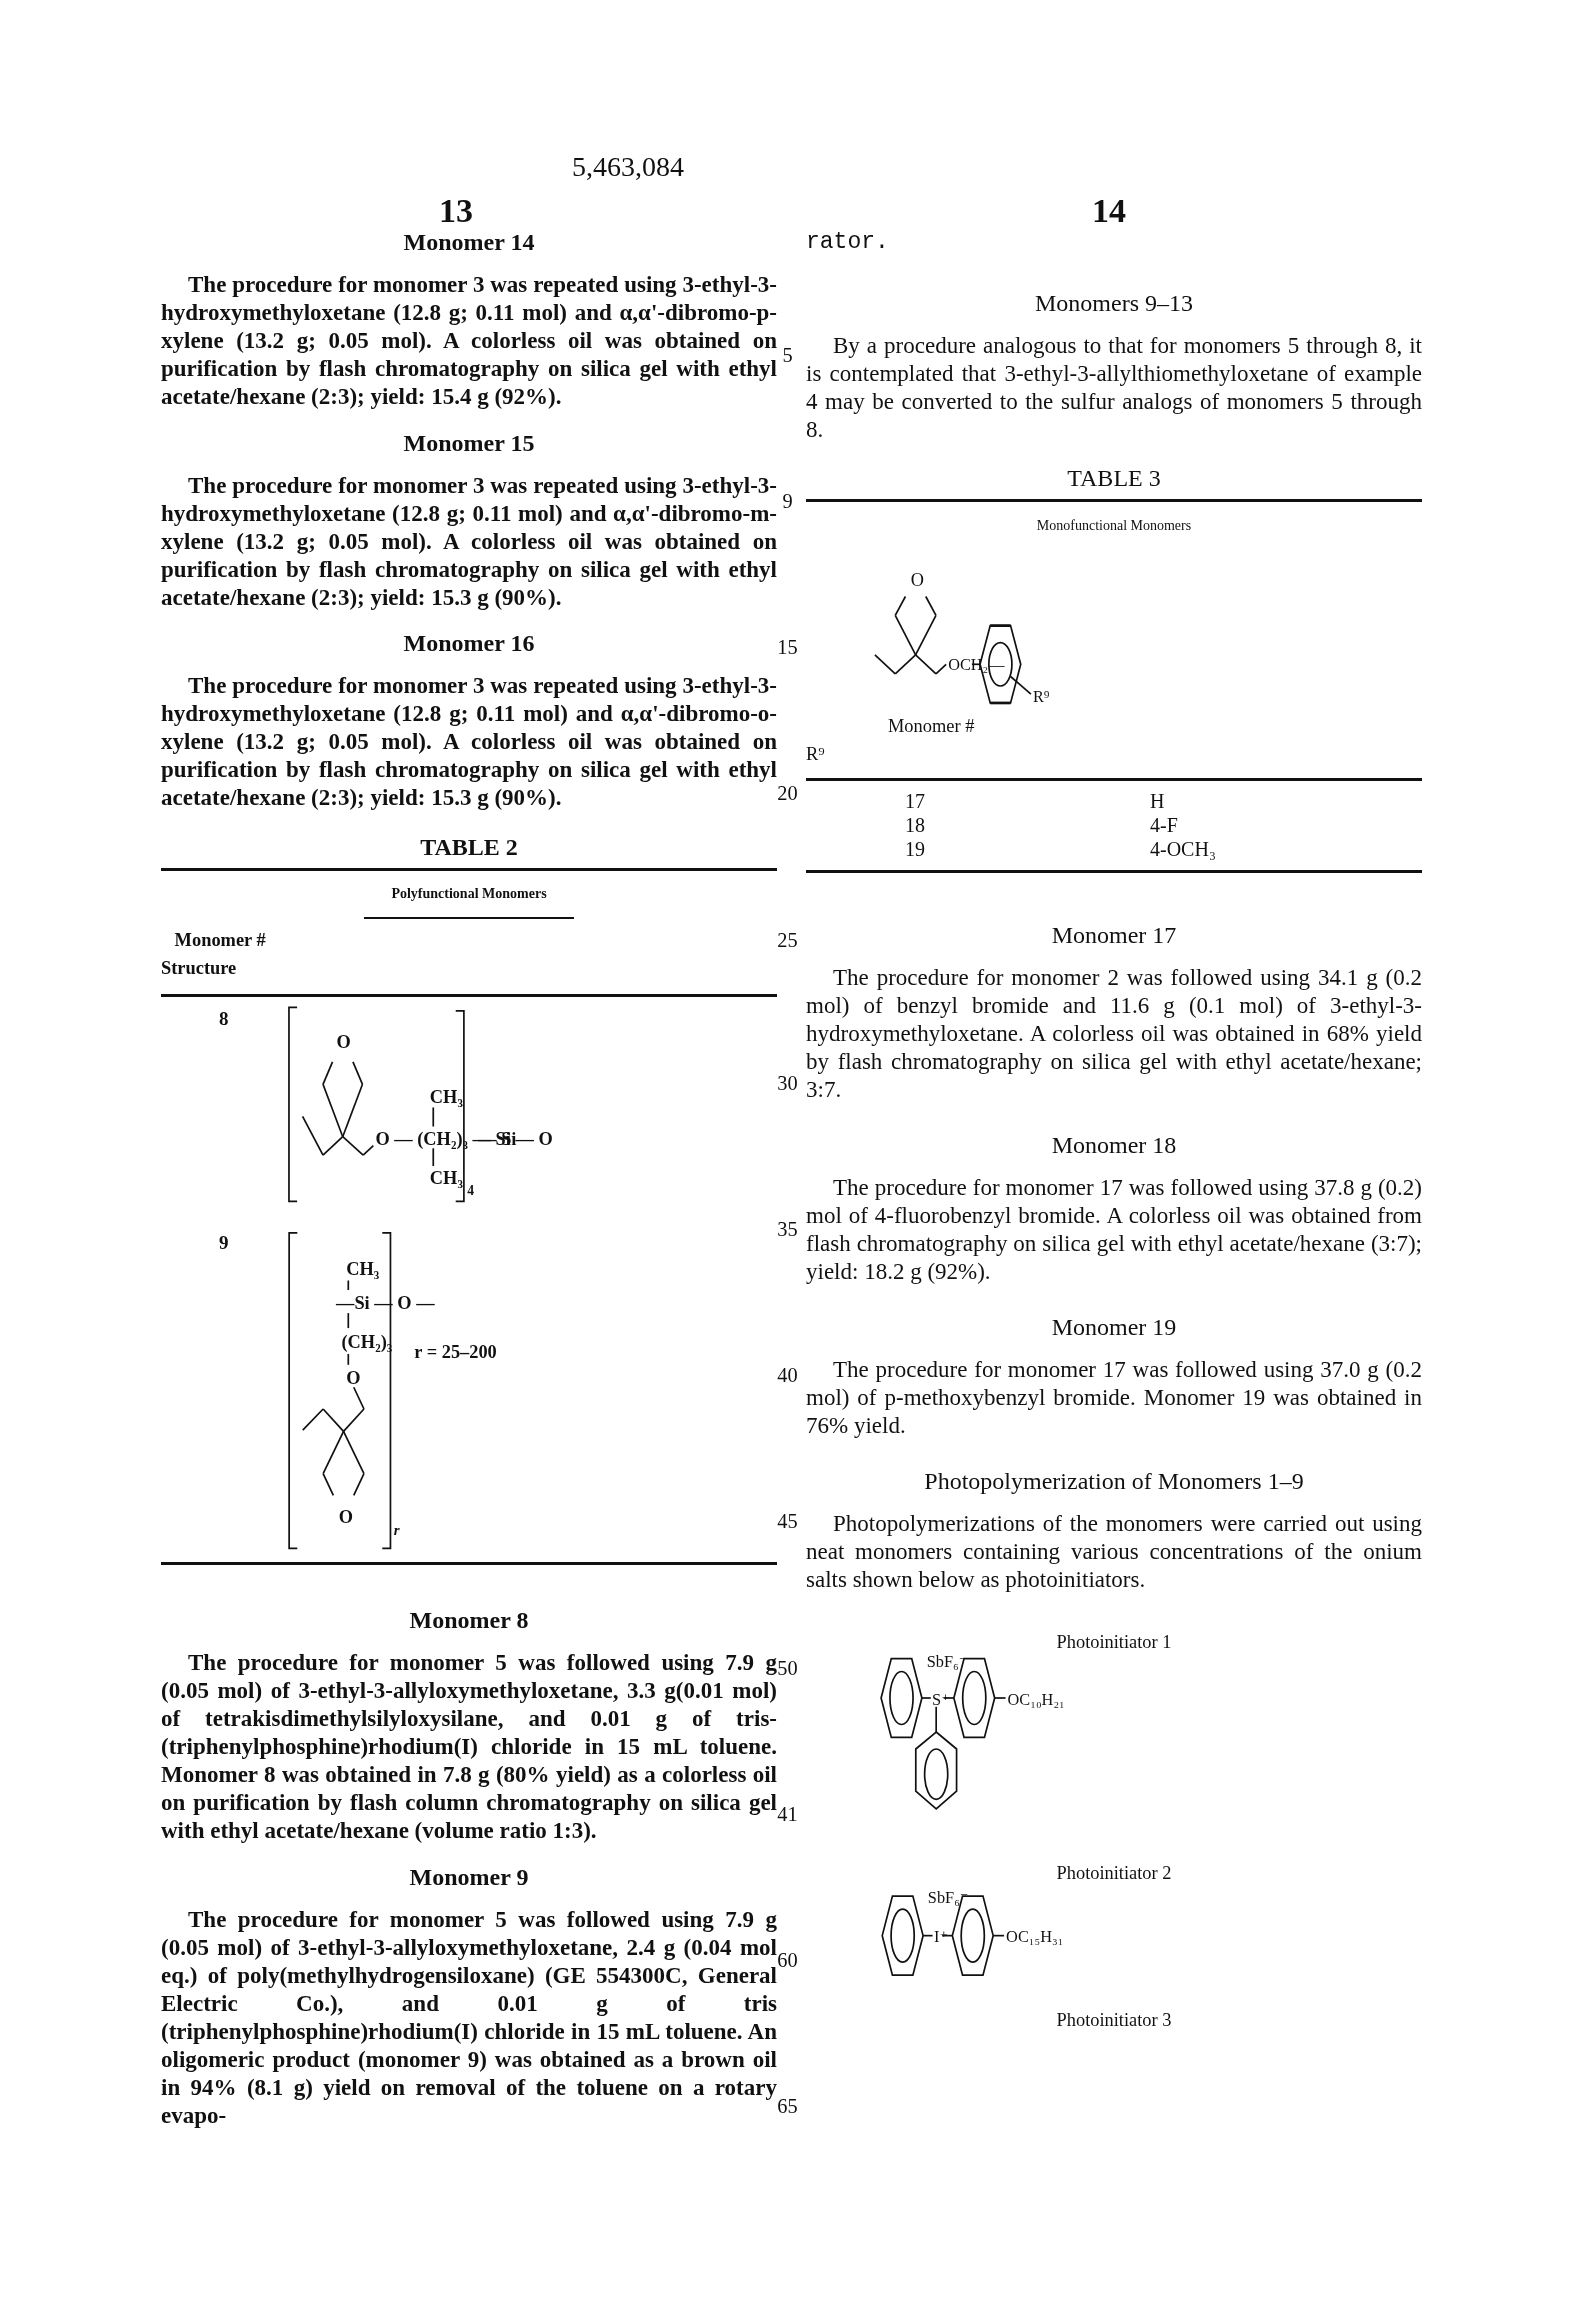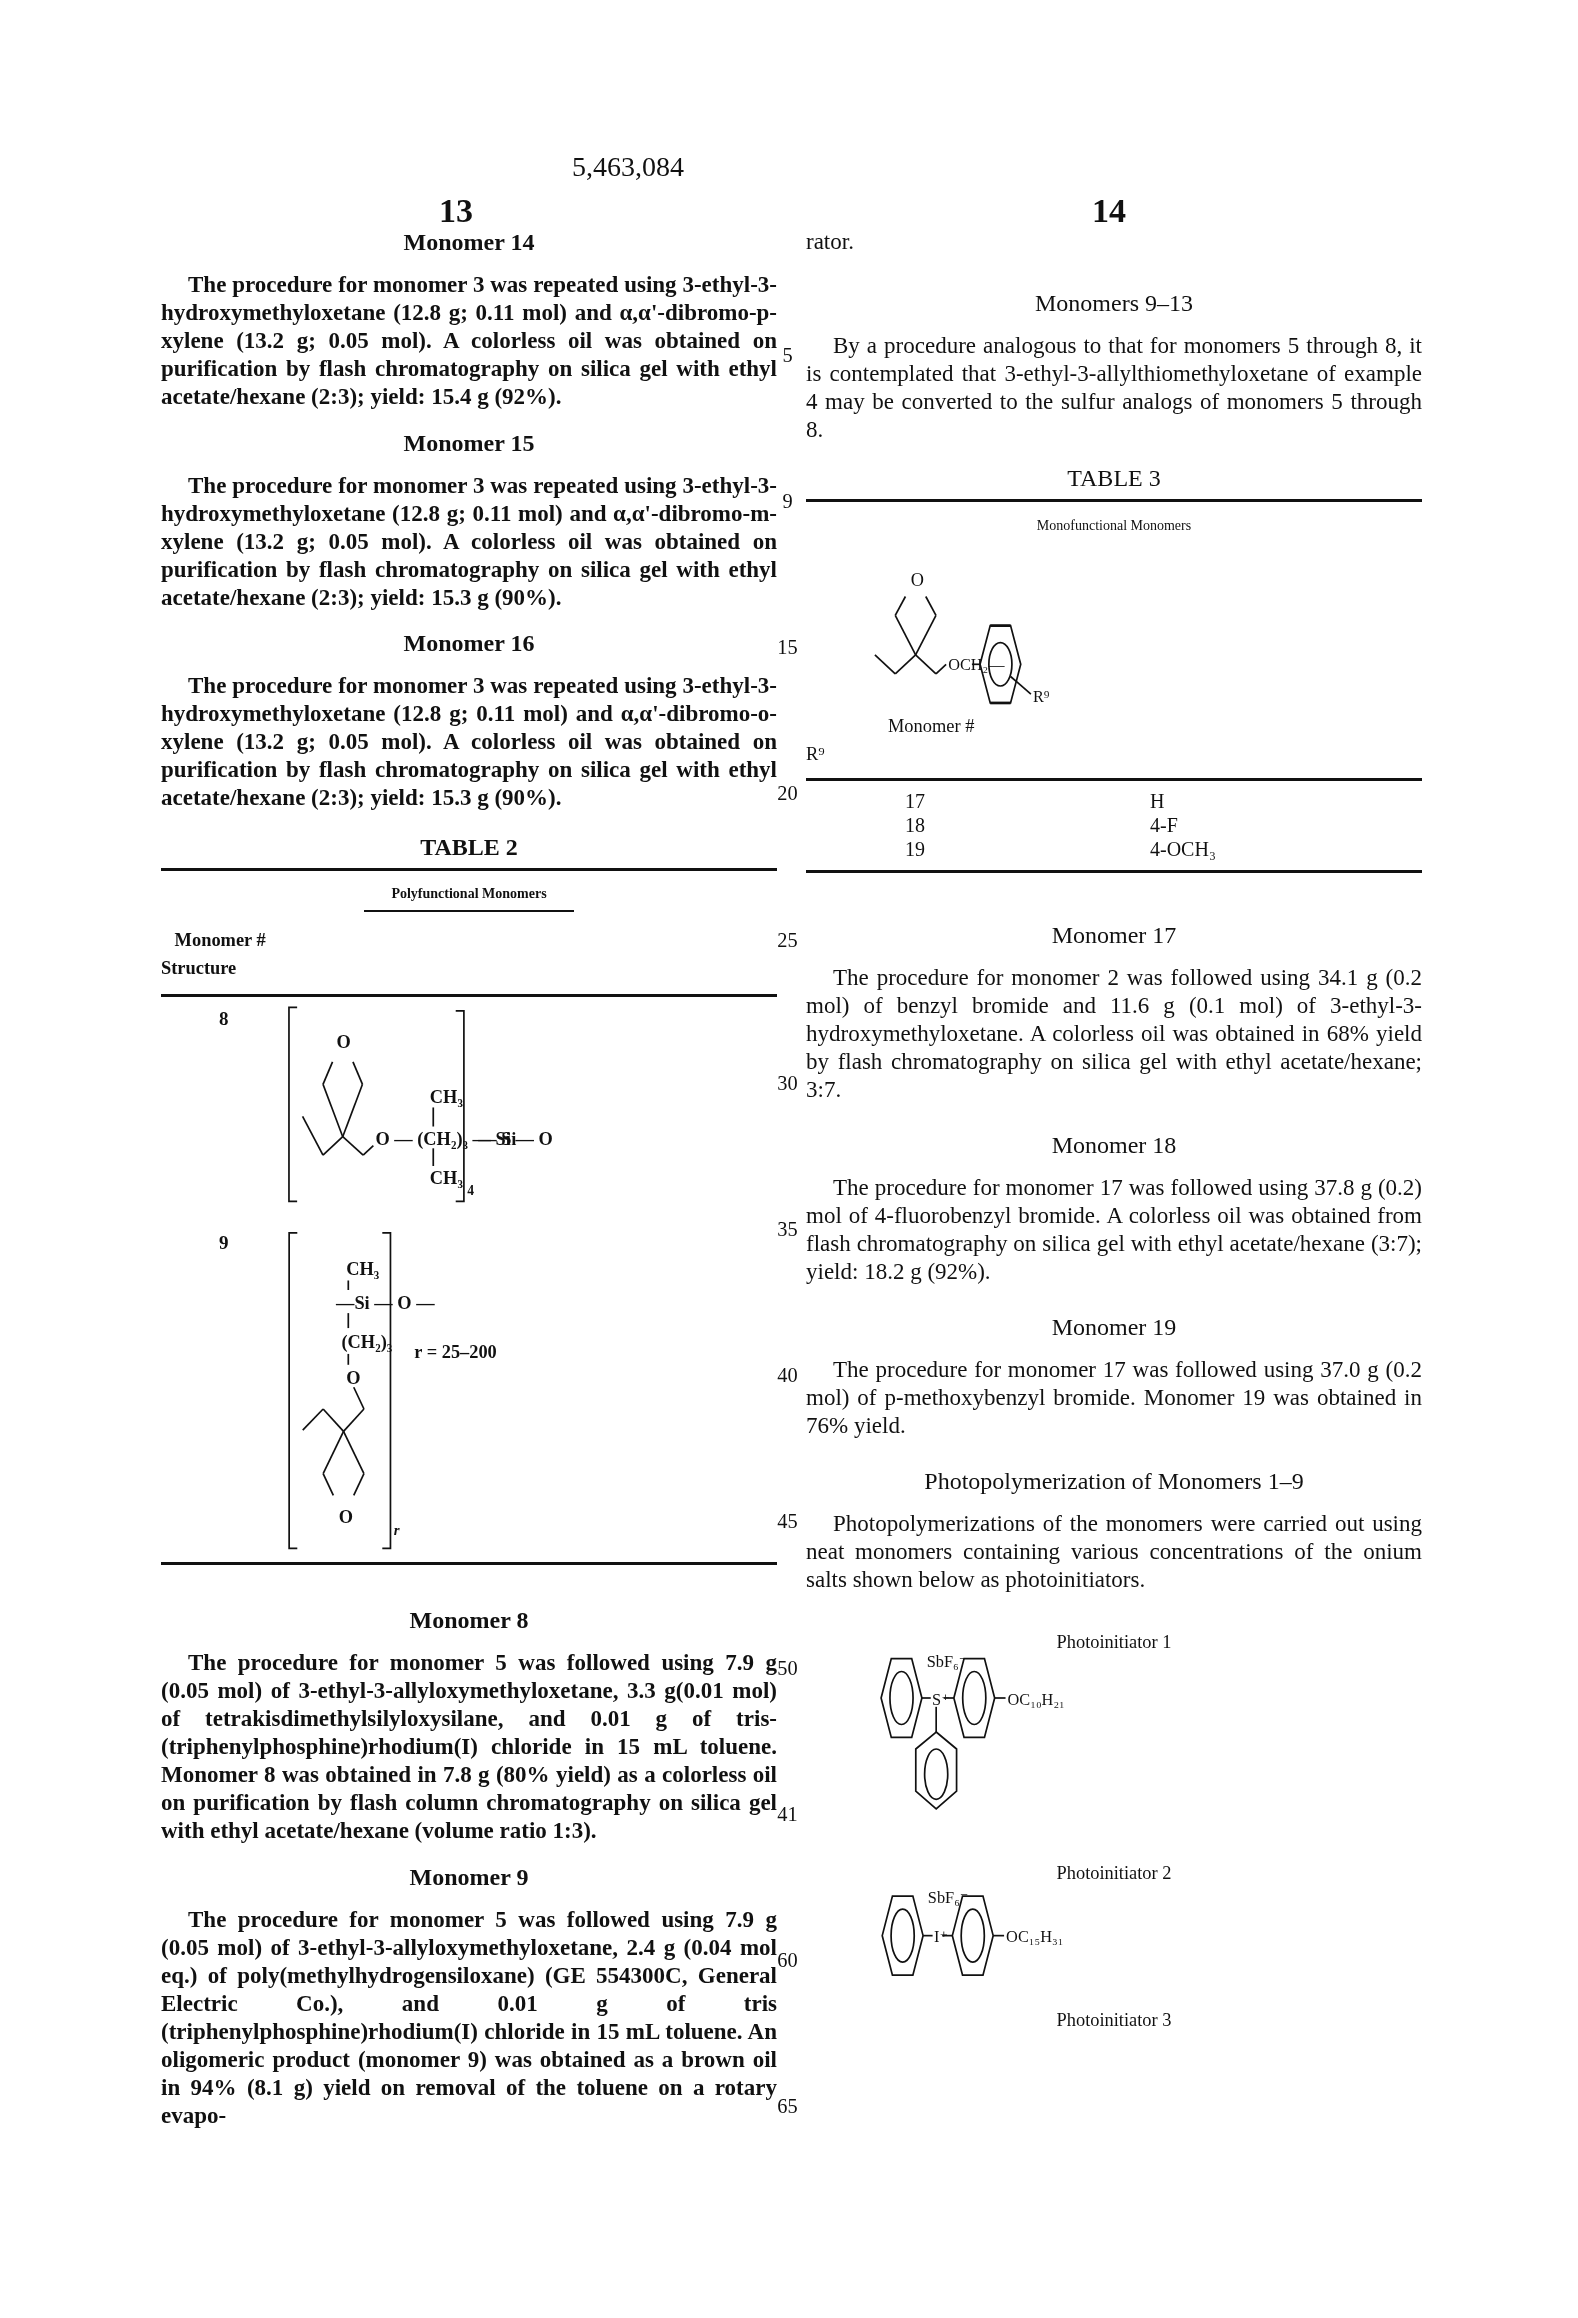--- a/index.html
+++ b/index.html
@@ -5,27 +5,27 @@
   html, body { margin: 0; padding: 0; background: #ffffff; }
   body { width: 1578px; height: 2319px; position: relative; overflow: hidden;
          font-family: "Liberation Serif", "DejaVu Serif", serif; color: #111; }
   .patno { position: absolute; top: 151px; left: 0; width: 1256px; text-align: center; font-size: 28px; }
   .colno { position: absolute; top: 192px; font-size: 34px; font-weight: bold; width: 136px; text-align: center; }
   .col { position: absolute; width: 616px; font-size: 23px; line-height: 28px; }
   .col.left { left: 161px; top: 228px; font-weight: bold; }
   .col.right { left: 806px; top: 228px; width: 616px; }
   .heading { text-align: center; margin: 17.7px 0 15px 0; font-size: 24px; }
   .para { text-align: justify; text-indent: 27px; margin: 0; }
-  .para.noind { text-indent: 0; }
+  .para.noind { text-indent: 0; font-family: Liberation Mono, monospace; }
   .linenums { position: absolute; left: 767px; font-size: 20.4px; }
   .ln { position: absolute; left: 0; width: 41px; text-align: center; }
   .table-title { text-align: center; font-size: 24px; margin: 20.4px 0 6.8px 0; }
   .rule { border-top: 3.4px solid #111; margin: 0; }
   .subtitle { text-align: center; font-size: 14px; margin: 9.5px 0; }
-  .subtitle.ul span { border-bottom: 2px solid #111; padding: 0 27px 9px 27px; }
+  .subtitle.ul span { border-bottom: 2px solid #111; padding: 0 27px 16px 27px; }
   .tbl-head { display: flex; font-size: 18.4px; margin: 17.7px 0 12.2px 0; flex-direction: column; }
   .tbl-row { display: flex; font-size: 20px; line-height: 24px; }
   svg text { font-family: "Liberation Serif", "DejaVu Serif", serif; fill: #111; }
   .sm { font-size: 27px; }
 </style>
 </head>
 <body>
 
 <div class="patno">5,463,084</div>
 <div class="colno" style="left:388px;">13</div>

